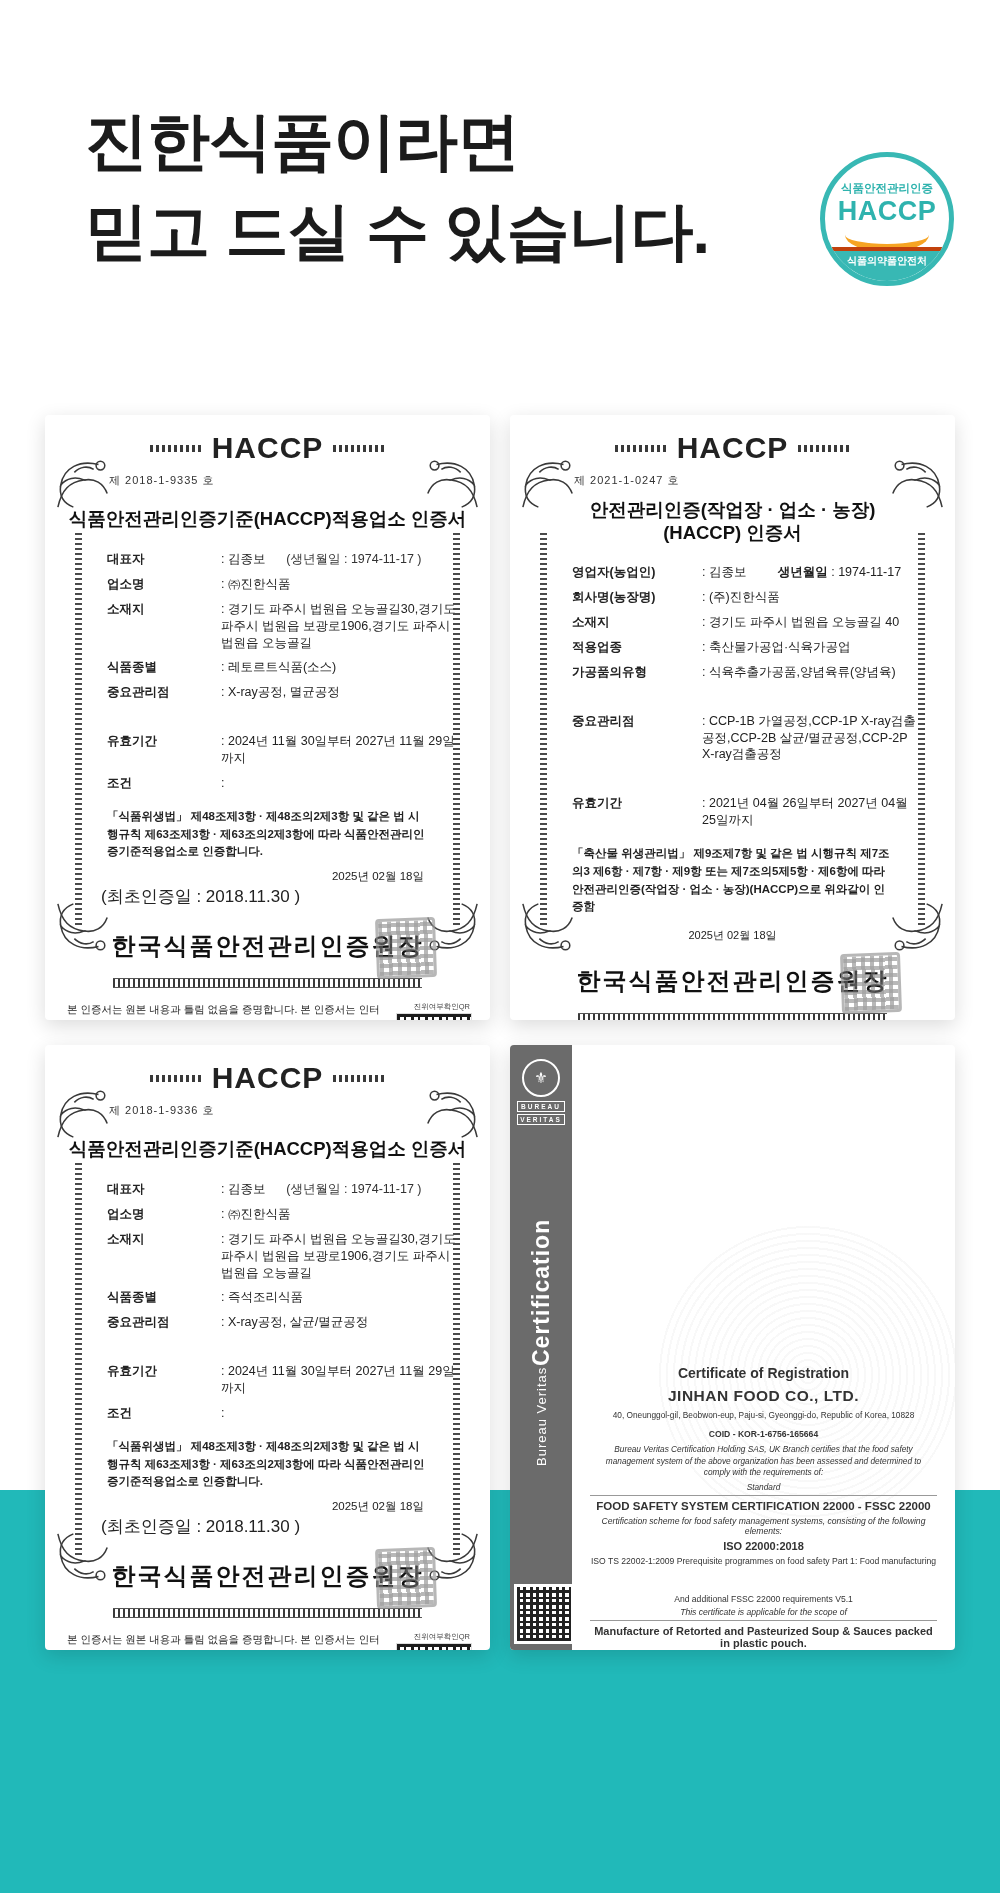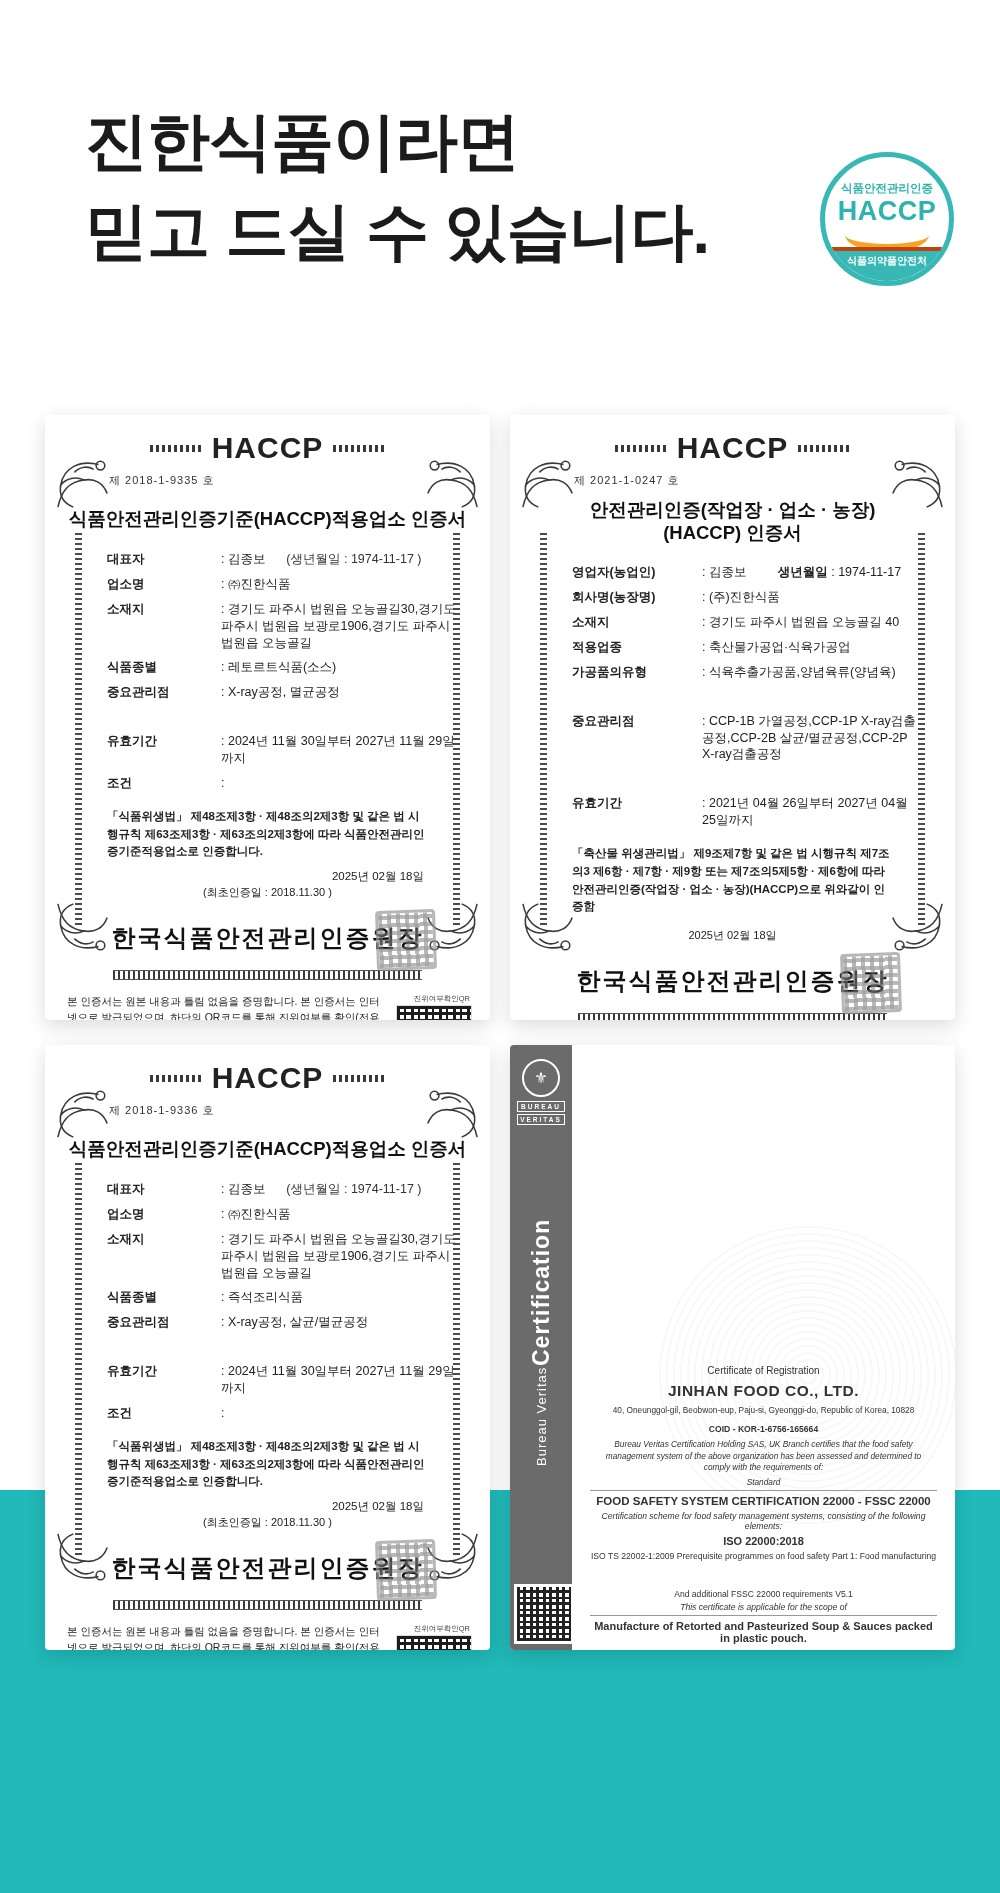--- a/index.html
+++ b/index.html
@@ -39,21 +39,21 @@
   .hc-title.two{margin-top:10px;line-height:1.25;}
   .hc-fields{margin:20px 34px 0 62px;}
   .frow{display:flex;gap:8px;margin-bottom:8px;font-size:12.5px;line-height:1.35;color:#222;}
   .flabel{display:inline-block;width:106px;flex:0 0 106px;font-weight:700;text-align:justify;text-align-last:justify;}
   .c2 .flabel{width:122px;flex:0 0 122px;}
   .fval{flex:1;}
   .fextra{color:#333;}
   .gap{height:24px;}
   .hc-legal{margin:16px 62px 0;font-size:11.5px;line-height:1.55;color:#222;font-weight:bold;}
   .hc-date{text-align:right;margin:8px 66px 0;font-size:11.5px;}
-  .hc-first{text-align:center;margin:1px 56px 0;font-size:11px;}
+  .hc-first{text-align:left;margin:1px 56px 0;font-size:17px;}
   .hc-date-center{text-align:center;margin-top:12px;font-size:11px;}
   .hc-issuer{text-align:center;margin-top:22px;font-size:24px;font-weight:800;letter-spacing:2px;position:relative;color:#111;}
   .seal{position:absolute;right:54px;top:-12px;width:54px;height:54px;border:3px solid #9a9a9a;border-radius:4px;
         opacity:.7;transform:rotate(-2deg);
         background:repeating-linear-gradient(0deg,rgba(120,120,120,.75) 0 4px,transparent 4px 8px),
                    repeating-linear-gradient(90deg,rgba(120,120,120,.75) 0 4px,transparent 4px 9px);}
   .hc-greek{margin:16px 68px 0;height:8px;border-top:1px solid #555;border-bottom:1px solid #555;
             background:repeating-linear-gradient(90deg,#3a3a3a 0 2px,transparent 2px 5px,#3a3a3a 5px 7px,transparent 7px 10px);}
   .hc-notice{display:flex;gap:12px;margin:14px 20px 0 22px;align-items:flex-start;}
   .notice-text{flex:1;font-size:10.5px;line-height:1.5;color:#222;}
@@ -74,21 +74,21 @@
   .bv-vert .reg{font-size:13px;letter-spacing:1px;}
   .bv-vert .bold{font-size:23px;font-weight:700;letter-spacing:1px;}
   .bv-qr{position:absolute;left:4px;bottom:6px;width:54px;height:54px;background:#fff;border:3px solid #fff;
          background-image:repeating-linear-gradient(0deg,#222 0 3px,transparent 3px 6px,#222 6px 8px,transparent 8px 12px),
                           repeating-linear-gradient(90deg,#222 0 3px,transparent 3px 6px,#222 6px 9px,transparent 9px 13px);}
   .bv-main{position:absolute;left:62px;top:0;right:0;bottom:0;padding:20px 16px 6px;box-sizing:border-box;
            text-align:center;color:#333;}
   .bv-globe{position:absolute;left:70px;top:160px;width:300px;height:300px;border-radius:50%;opacity:.45;z-index:0;
             background:repeating-radial-gradient(circle at 50% 50%,rgba(130,130,130,.12) 0 2px,transparent 2px 7px);}
   .bv-main > div{position:relative;z-index:1;}
-  .bv-t1{font-size:10px;font-weight:400;}
+  .bv-t1{font-size:14px;font-weight:700;}
   .bv-t2{font-size:15.5px;font-weight:700;margin-top:6px;letter-spacing:.5px;}
   .bv-addr{font-size:8.3px;margin-top:5px;}
   .bv-coid{font-size:8.6px;font-weight:700;margin-top:9px;}
   .bv-ital{font-size:8.3px;font-style:italic;line-height:1.4;margin:5px 6px 0;}
   .bv-std{font-size:8.3px;font-style:italic;margin-top:3px;}
   .bv-hr{height:0;border-top:1px solid #999;margin:3px 2px 0;}
   .bv-fssct{font-size:11.5px;font-weight:700;margin-top:4px;}
   .bv-scheme{font-size:8.6px;font-style:italic;margin-top:4px;}
   .bv-iso{font-size:11px;font-weight:700;margin-top:4px;}
   .bv-isots{font-size:8.6px;margin-top:4px;}

